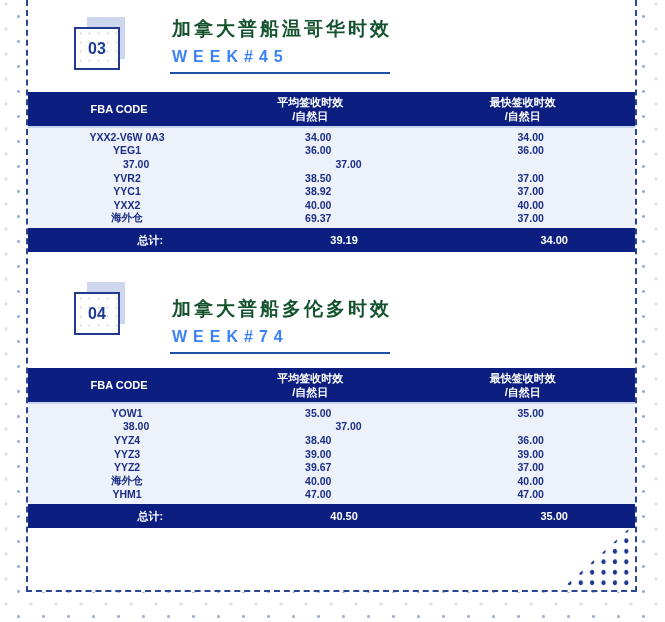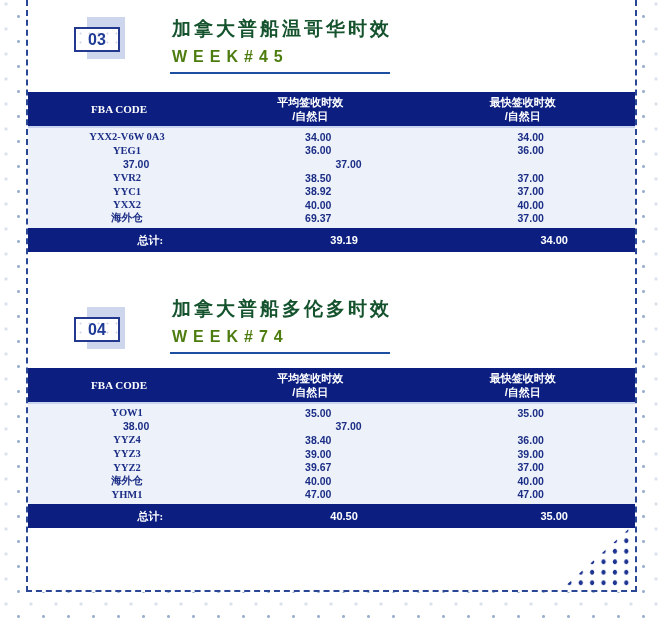--- a/index.html
+++ b/index.html
@@ -20,59 +20,59 @@
     background:#ffffff;
     border-left:2px dashed #2a4796;
     border-right:2px dashed #2a4796;
     border-bottom:2px dashed #2a4796;
   }
 
   
   .badge { position:absolute; left:46px; width:46px; height:43px; }
   .badge-shadow { position:absolute; left:13px; top:-10px; width:38px; height:42px; background:#cdd6ec; }
   .badge-box {
-    position:absolute; left:0; top:0; width:46px; height:25px;
+    position:absolute; left:0; top:0; width:46px; height:43px;
     background-color:#ffffff; border:2px solid #22398f;
     background-image: radial-gradient(circle, #ccd4e8 0.9px, transparent 1.1px);
     background-size:9px 9px;
     display:flex; align-items:center; justify-content:center;
     font-size:16px; font-weight:700; color:#1f3b96;
   }
   .title-main {
     position:absolute; left:144px; color:#14532d; font-weight:700;
     font-size:19px; letter-spacing:3px; white-space:nowrap;
   }
   .title-week {
-    position:absolute; left:144px; color:#4d7c0f; font-weight:700;
+    position:absolute; left:144px; color:#3b82f6; font-weight:700;
     font-size:16px; letter-spacing:6px; white-space:nowrap;
   }
   .title-underline { position:absolute; left:142px; width:220px; height:2px; background:#1d4fa2; }
 
   .s1 .badge { top:27px; }
   .s1 .title-main { top:16px; }
   .s1 .title-week { top:48px; }
   .s1 .title-underline { top:72px; }
 
-  .s2 .badge { top:317px;padding-left:48px; }
+  .s2 .badge { top:292px;padding-left:48px; }
   .s2 .title-main { top:296px; }
   .s2 .title-week { top:328px; }
   .s2 .title-underline { top:352px; }
 
   
   .table { position:absolute; left:0; width:100%; }
   .t1 { top:92px; }
   .t2 { top:368px; }
 
   .thead {
     display:flex; align-items:center; height:36px;
     background:#0c1f80; color:#ffffff;
     border-bottom:2px solid #c9d5ee;
   }
   .th { text-align:center; font-weight:700; font-size:11px; line-height:1.3; }
-  .col1 { width:30%;font-family:Liberation Serif, serif; } .col2 { width:33%; } .col3 { width:37%; }
+  .col1 { width:30%; } .col2 { width:33%; } .col3 { width:37%; }
 
   .tbody { background:#ecf1fa; padding:2px 0 3px 0; }
   .tr { display:flex; align-items:center; height:13.6px; }
   .td { text-align:center; font-weight:700; font-size:10.5px; color:#1b2d85;padding-left:16px; }
 
   .trow {
     display:flex; align-items:center; height:24px;
     background:#0c1f80; color:#ffffff;
   }
   .trow .td { color:#ffffff; font-size:11px;margin-left:42px; }

